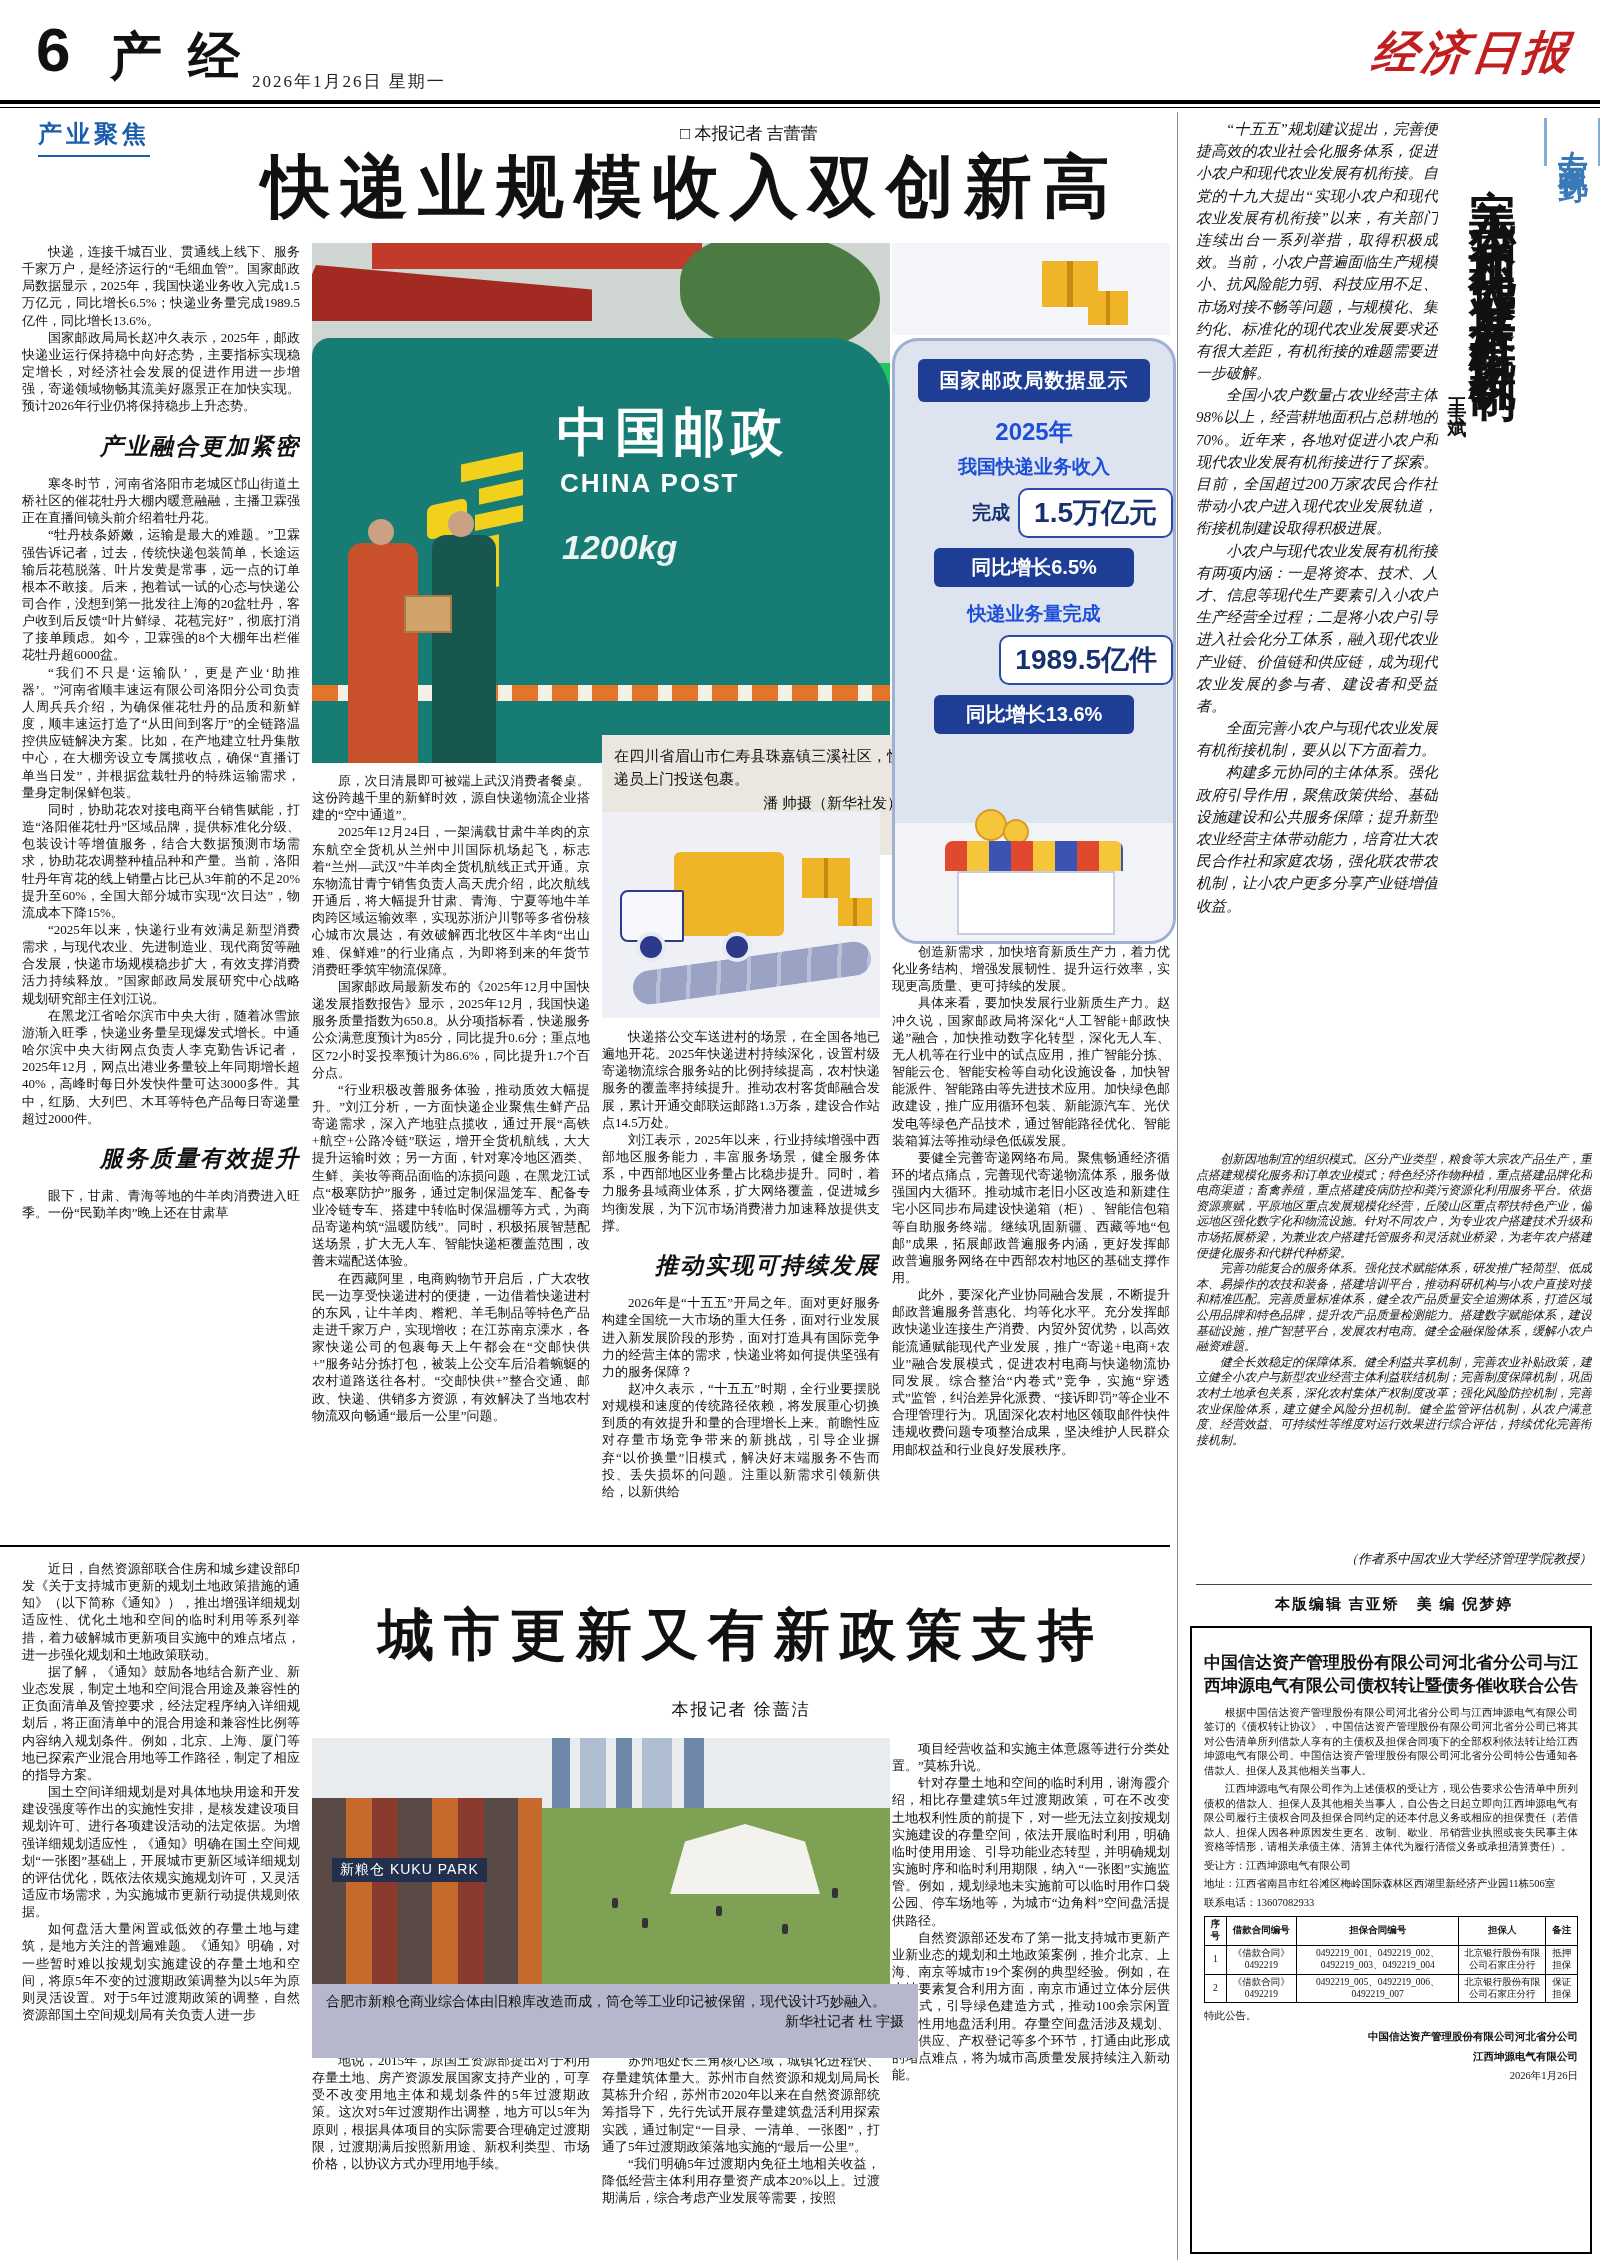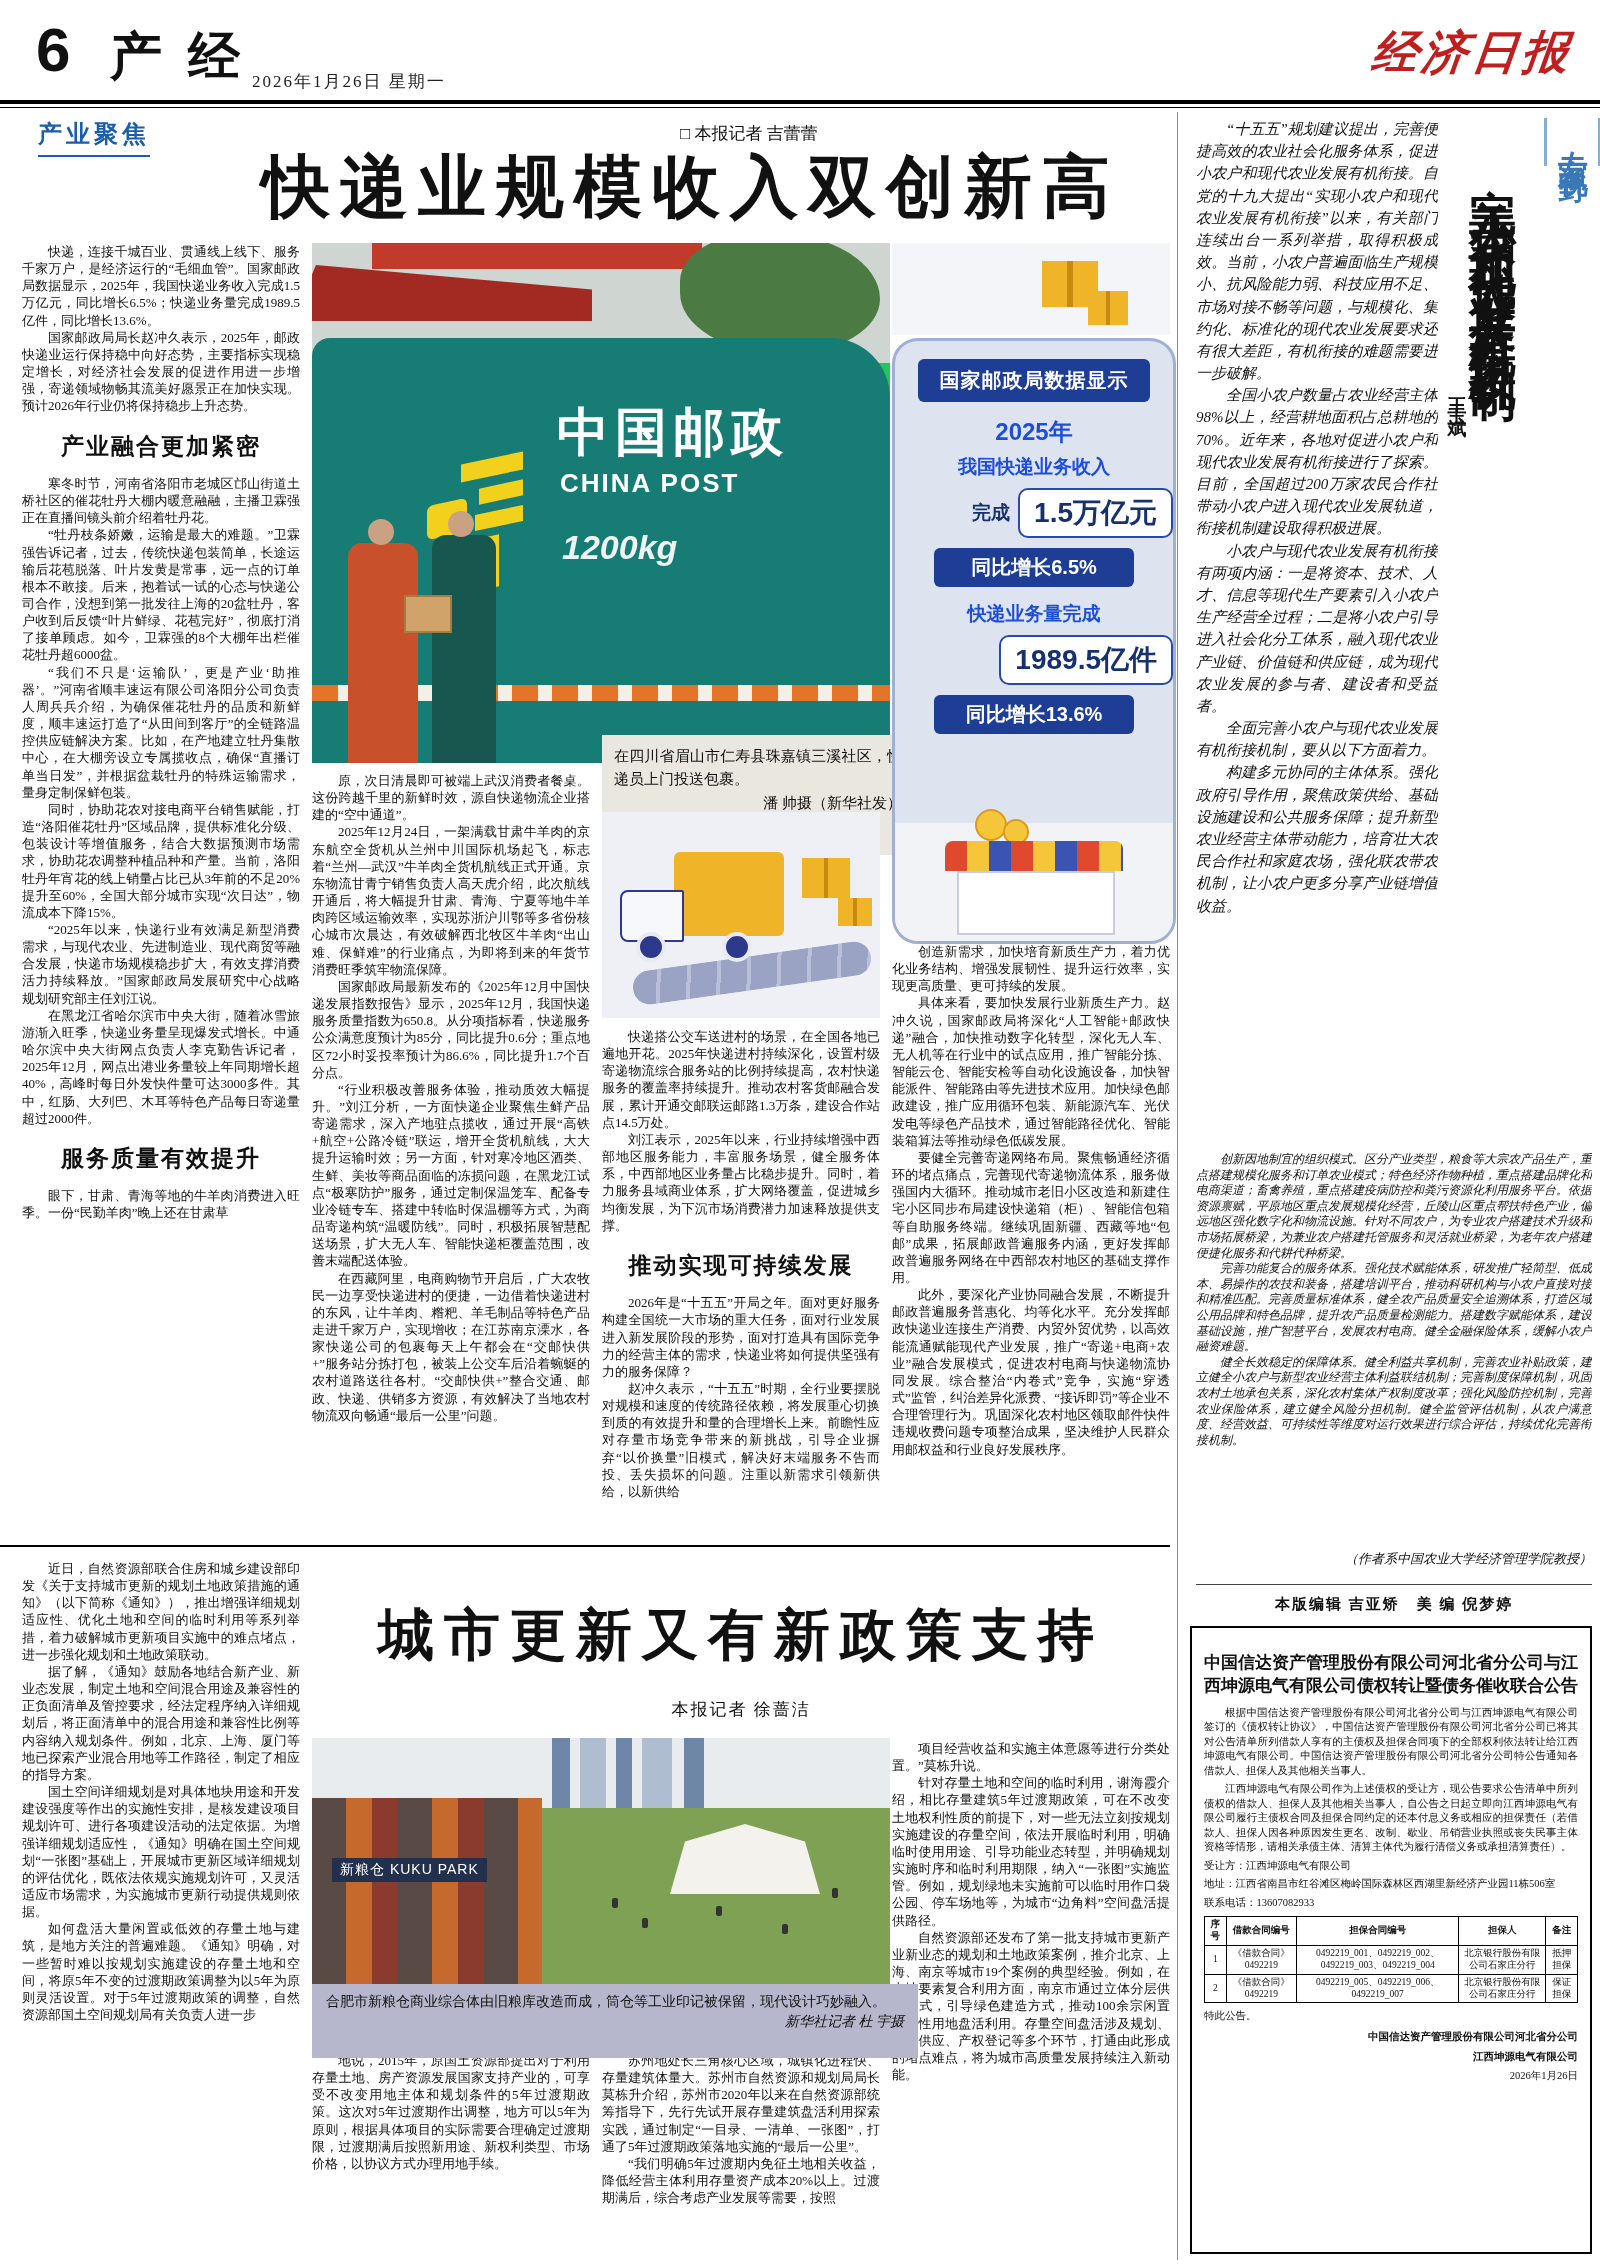--- a/index.html
+++ b/index.html
@@ -18,22 +18,22 @@
   #vdivider{left:1177px;top:112px;width:0;height:2148px;border-left:1px solid #8a8a8a;}
   #middivider{left:0px;top:1545px;width:1170px;border-top:2px solid #000;}
   
   #lead-tag{left:38px;top:118px;font-size:24px;font-weight:bold;color:#1a5dab;
             border-bottom:2px solid #1a5dab;padding-bottom:5px;letter-spacing:4px;}
   #lead-byline{left:680px;top:122px;font-size:17px;}
   #lead-headline{left:60px;top:142px;width:1060px;text-align:right;font-size:68px;font-weight:bold;
                  letter-spacing:10px;font-family:"DejaVu Serif",serif;}
   .colbox{width:278px;font-size:13px;line-height:1.32;text-align:justify;overflow:hidden;}
   .colbox .para{margin:0;text-indent:2em;}
-  .colbox .sub{margin:16px 0 14px 0;text-indent:0;text-align:center;font-size:23px;font-weight:bold;
-               font-family:"Liberation Sans","DejaVu Sans",sans-serif;letter-spacing:2px;}
+  .colbox .sub{margin:16px 0 14px 0;text-indent:0;text-align:right;font-size:23px;font-weight:bold;
+               font-family:"Liberation Sans","DejaVu Sans",sans-serif;letter-spacing:2px;font-style:italic;}
   #lead-c1{left:22px;top:243px;height:1296px;}
   #lead-c2{left:312px;top:772px;height:768px;}
   #lead-c3{left:602px;top:1028px;height:512px;}
   #lead-c4{left:892px;top:943px;height:598px;}
   
   #photo1{left:312px;top:243px;width:578px;height:520px;background:#22c55e;overflow:hidden;}
   #p1-sky{position:absolute;left:0;top:0;width:100%;height:120px;background:#cfd6d2;}
   #p1-roof{position:absolute;left:-20px;top:8px;width:300px;height:70px;background:#a32a22;
            clip-path:polygon(0 100%,8% 20%,100% 55%,100% 100%);}
   #p1-banner{position:absolute;left:60px;top:0px;width:330px;height:26px;background:#c23b2a;}
@@ -301,21 +301,21 @@
     <div id="p2-tent"></div>
     <div id="p2-sign">新粮仓 KUKU PARK</div>
     <div class="dot" style="left:300px;top:160px;"></div>
     <div class="dot" style="left:330px;top:180px;"></div>
     <div class="dot" style="left:404px;top:168px;"></div>
     <div class="dot" style="left:470px;top:186px;"></div>
     <div class="dot" style="left:520px;top:150px;"></div>
   </div>
   <div class="abs" id="p2-caption">
     <span>合肥市新粮仓商业综合体由旧粮库改造而成，筒仓等工业印记被保留，现代设计巧妙融入。</span>
-    <span style="float:right;font-style:italic;">新华社记者  杜 宇摄</span>
+    <span style="float:right;">新华社记者  杜 宇摄</span>
   </div>
 
   <div class="abs" id="notice">
     <div class="ttl">中国信达资产管理股份有限公司河北省分公司与江西坤源电气有限公司债权转让暨债务催收联合公告</div>
     <p>根据中国信达资产管理股份有限公司河北省分公司与江西坤源电气有限公司签订的《债权转让协议》，中国信达资产管理股份有限公司河北省分公司已将其对公告清单所列借款人享有的主债权及担保合同项下的全部权利依法转让给江西坤源电气有限公司。中国信达资产管理股份有限公司河北省分公司特公告通知各借款人、担保人及其他相关当事人。</p>
     <p>江西坤源电气有限公司作为上述债权的受让方，现公告要求公告清单中所列债权的借款人、担保人及其他相关当事人，自公告之日起立即向江西坤源电气有限公司履行主债权合同及担保合同约定的还本付息义务或相应的担保责任（若借款人、担保人因各种原因发生更名、改制、歇业、吊销营业执照或丧失民事主体资格等情形，请相关承债主体、清算主体代为履行清偿义务或承担清算责任）。</p>
     <p class="nind">受让方：江西坤源电气有限公司</p>
     <p class="nind">地址：江西省南昌市红谷滩区梅岭国际森林区西湖里新经济产业园11栋506室</p>
     <p class="nind">联系电话：13607082933</p>
     <table>

